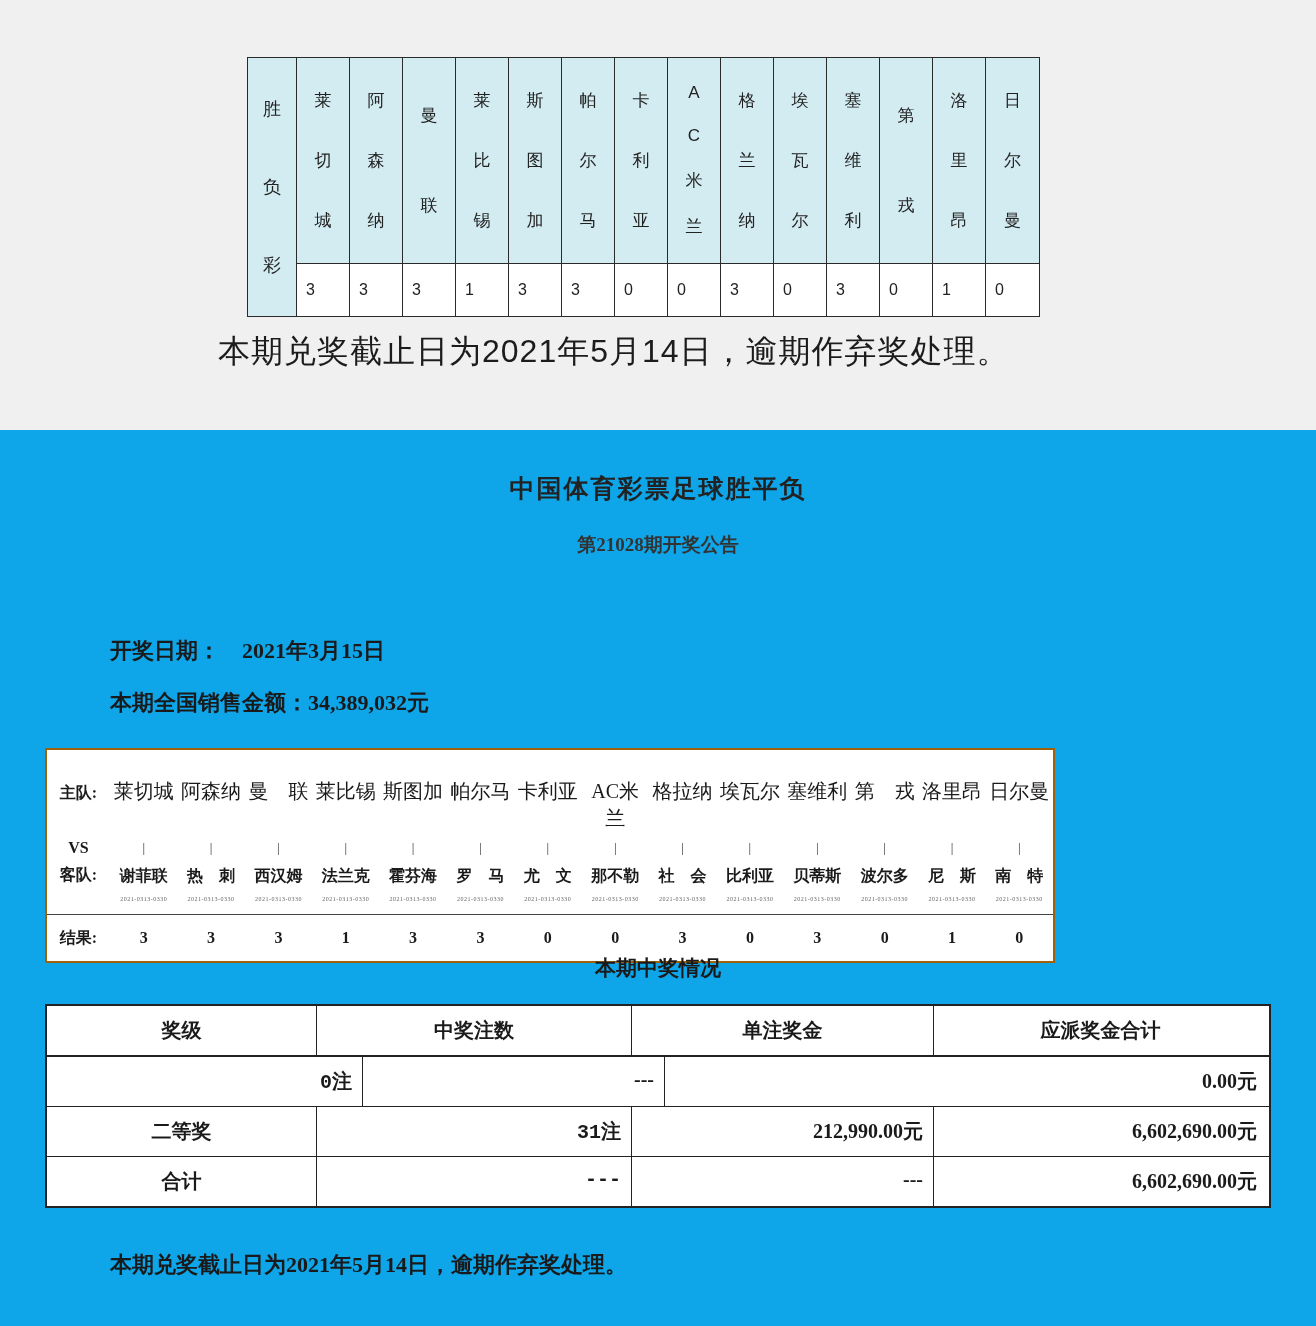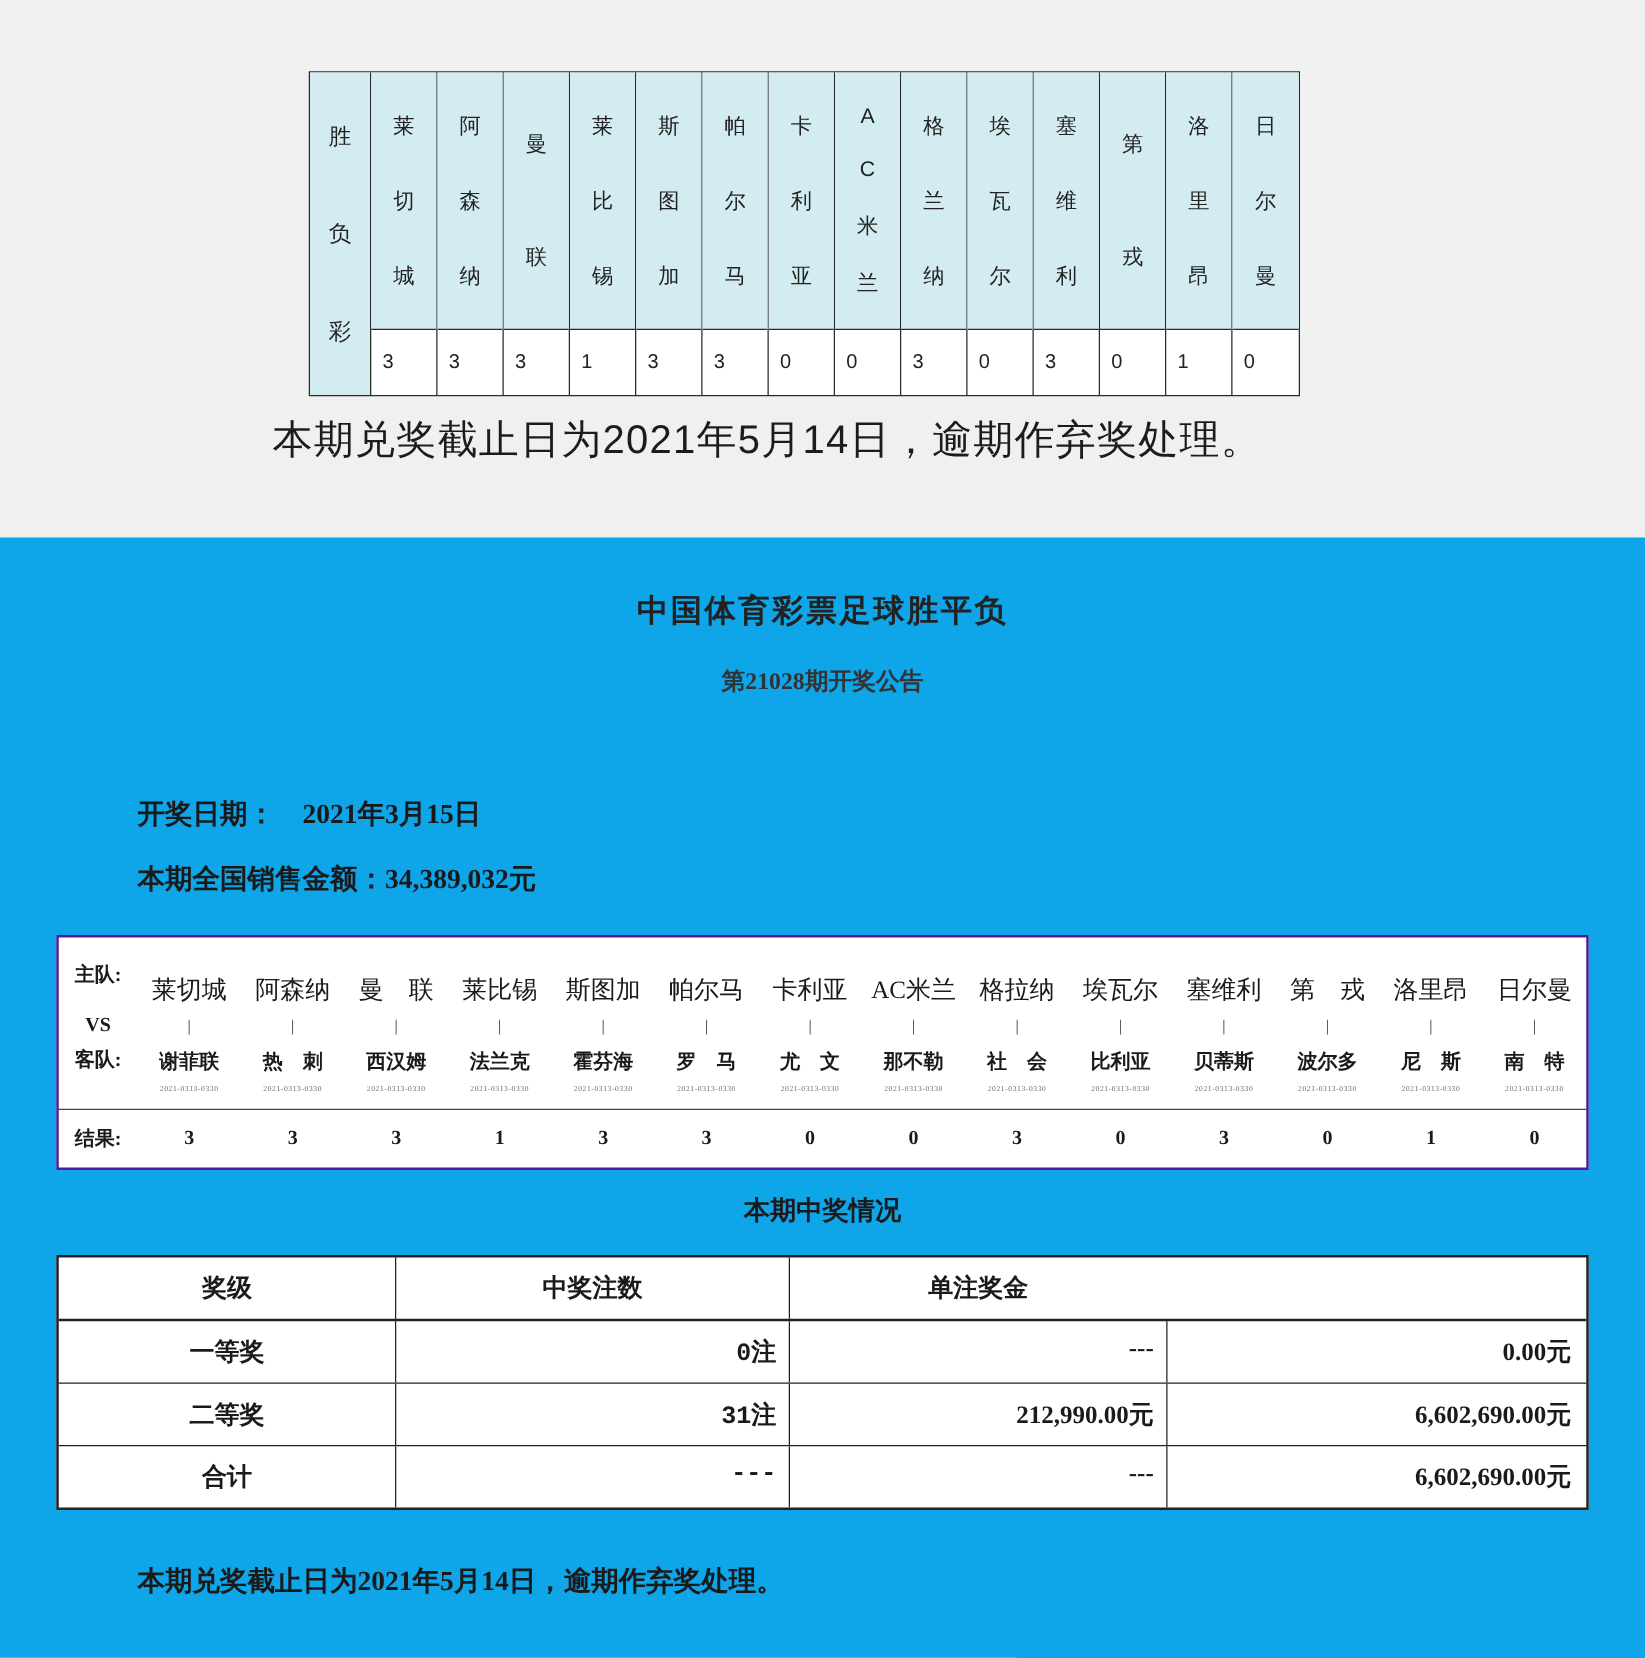--- a/index.html
+++ b/index.html
@@ -24,21 +24,21 @@
   
   .panel{position:absolute;left:0;top:430px;width:1316px;height:896px;background:#0ea5e9;}
   .title{position:absolute;top:42px;width:100%;text-align:center;font-size:25px;font-weight:700;
          letter-spacing:2px;color:#222;font-family:"Liberation Sans","DejaVu Sans",sans-serif;}
   .subtitle{position:absolute;top:102px;width:100%;text-align:center;font-size:19px;font-weight:600;color:#333;}
   .meta{position:absolute;left:110px;font-size:22px;font-weight:700;color:#1a1a1a;}
   .meta.m1{top:206px;}
   .meta.m2{top:258px;}
 
   
-  .mtable{position:absolute;left:45px;top:318px;width:1226px;border:2px solid #4c1d95;background:#fff;}
+  .mtable{position:absolute;left:45px;top:318px;width:1010px;border:2px solid #a16207;background:#fff;}
   .mrow{display:flex;}
   .mlabel{flex:0 0 63px;display:flex;align-items:center;justify-content:center;
           font-weight:700;font-size:16px;color:#1a1a1a;}
   .mcell{flex:1;text-align:center;color:#1a1a1a;}
   .mrow.home .mcell{font-weight:400;font-size:20px;padding:28px 0 5px;}
   .mrow.vs .mcell{font-size:13px;padding:3px 0;color:#333;}
   .mrow.away .mcell{font-weight:700;font-size:16px;padding:7px 0 4px;}
   .mrow.codes .mcell{font-size:6px;color:#666;padding:5px 0 12px;letter-spacing:0.5px;}
   .mrow.result{border-top:1px solid #444;}
   .mrow.result .mcell{font-weight:700;font-size:16px;padding:14px 0;}
@@ -286,23 +286,23 @@
       </div>
     </div>
 
     <div class="wheading">本期中奖情况</div>
 
     <div class="ptable">
       <div class="prow phead">
         <div class="pc c1">奖级</div>
         <div class="pc c2">中奖注数</div>
         <div class="pc c3">单注奖金</div>
+        <div class="pc c4">应派奖金合计</div>
       </div>
       <div class="prow">
-        <div class="pc c1">一等奖</div>
         <div class="pc c2">0注</div>
         <div class="pc c3">---</div>
         <div class="pc c4">0.00元</div>
       </div>
       <div class="prow">
         <div class="pc c1">二等奖</div>
         <div class="pc c2">31注</div>
         <div class="pc c3">212,990.00元</div>
         <div class="pc c4">6,602,690.00元</div>
       </div>

